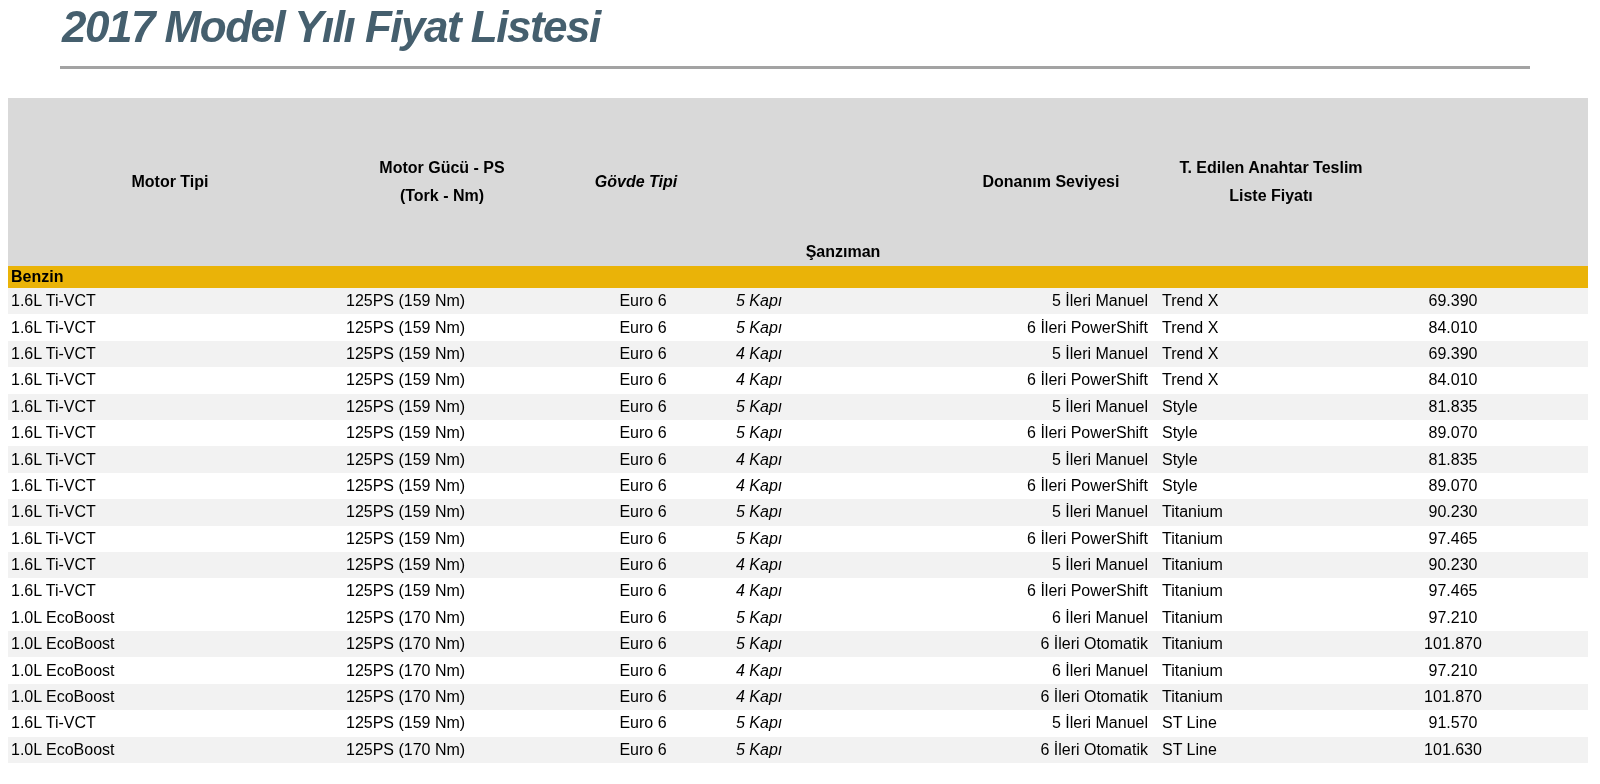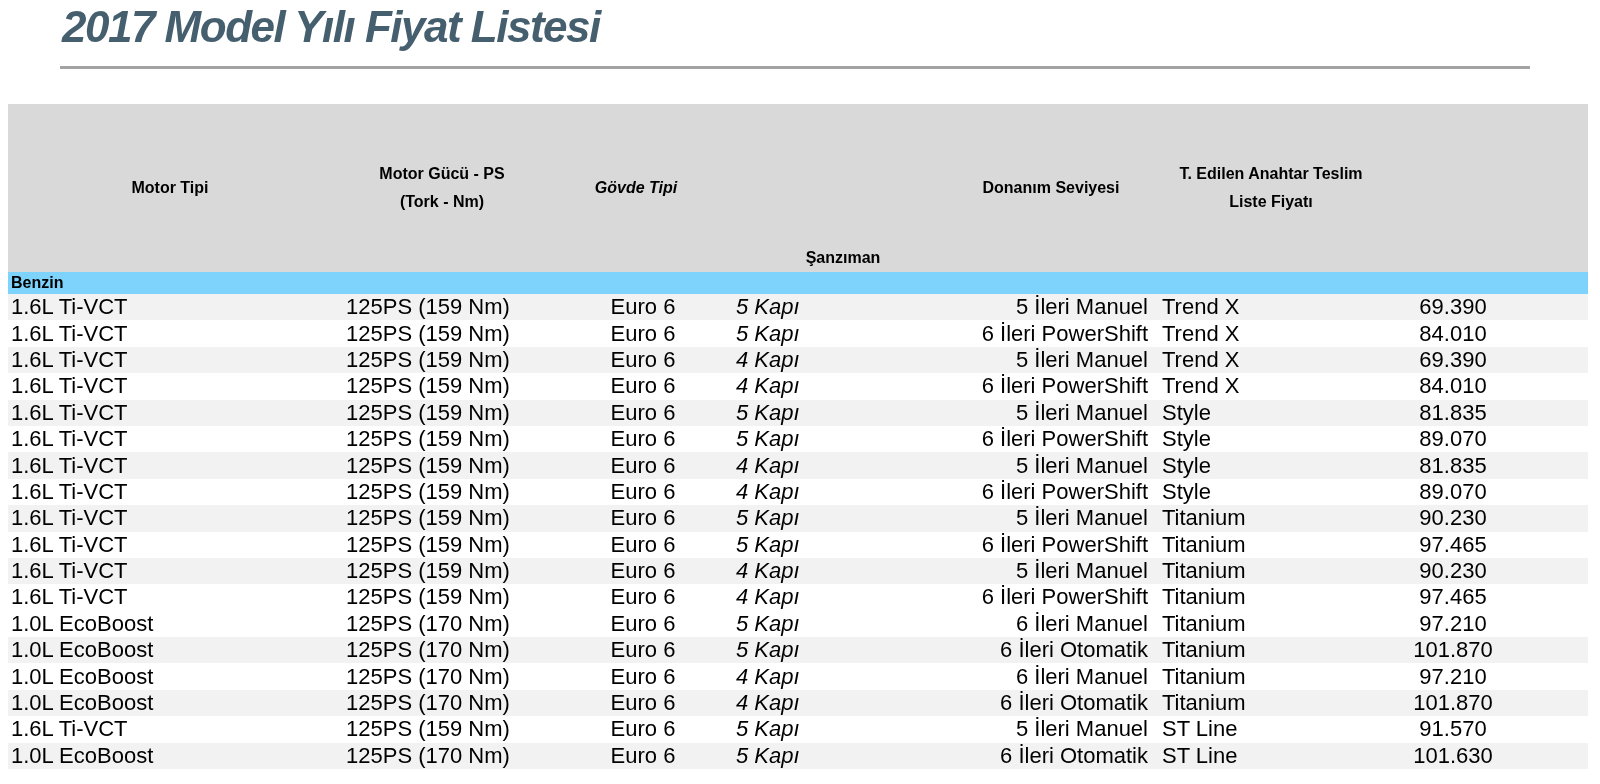--- a/index.html
+++ b/index.html
@@ -31,21 +31,21 @@
     position: absolute;
     left: 60px;
     top: 66px;
     width: 1470px;
     height: 3px;
     background: #a3a3a3;
   }
   .price-table {
     position: absolute;
     left: 8px;
-    top: 104px;
+    top: 98px;
     width: 1580px;
     color: #000000;
   }
   .thead {
     display: flex;
     height: 168px;
     background: #d9d9d9;
     font-weight: 700;
     font-size: 16px;
   }
@@ -60,26 +60,26 @@
   }
   .hline { display: block; }
   .grouprow {
     display: flex;
     align-items: center;
     height: 22px;
     font-weight: 700;
     font-size: 16px;
     padding-left: 3px;
     box-sizing: border-box;
-    background: #7dd3fc;
+    background: #eab308;
   }
   .row {
     display: flex;
     height: 26.4px;
-    font-size: 22px;
+    font-size: 16px;
     background: #ffffff;
   }
   .row.banded { background: #f2f2f2; }
   .dc {
     display: flex;
     align-items: center;
     box-sizing: border-box;
     white-space: nowrap;
     overflow: visible;
   }

